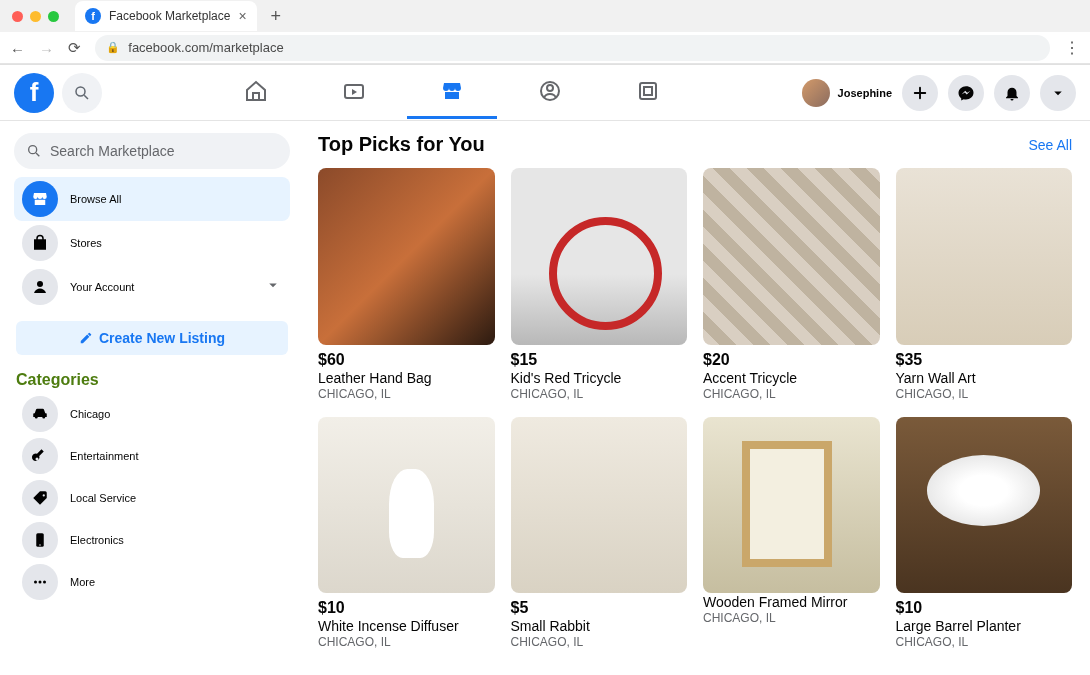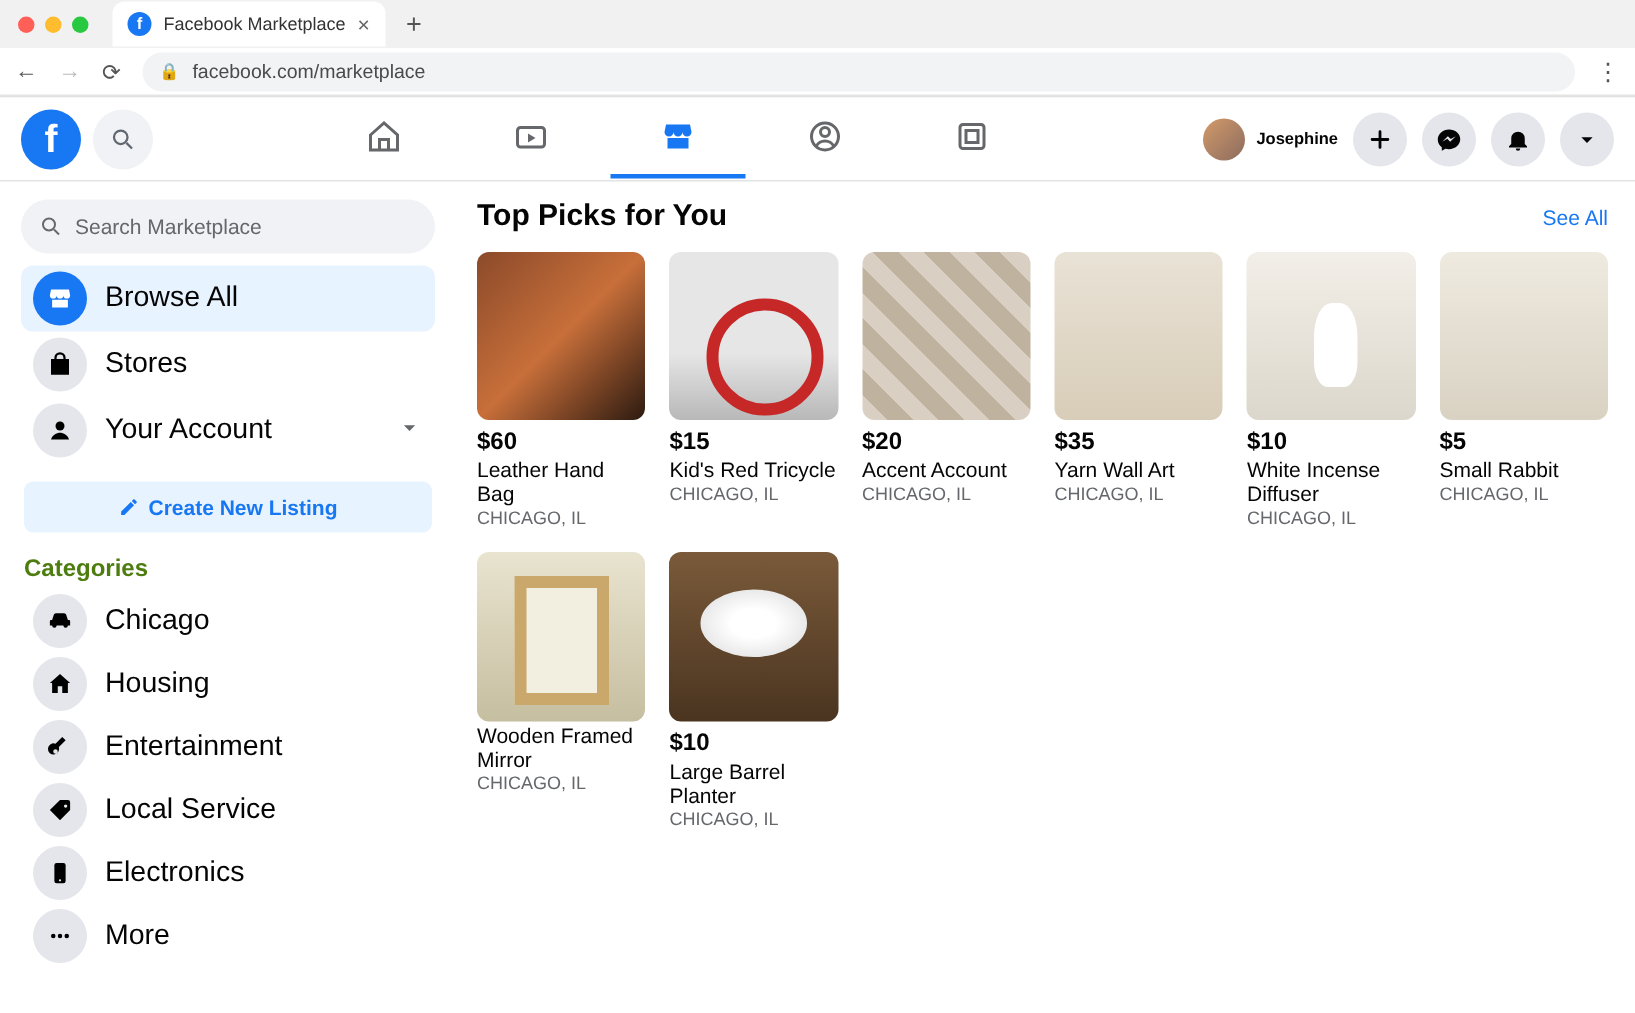--- a/index.html
+++ b/index.html
@@ -39,31 +39,31 @@
 
 
 .app { display:flex; height: calc(675px - 64px - 56px); }
 .sidebar { width:300px; padding:12px 10px 0 14px; overflow:auto; }
 .side-title { font-size:24px; font-weight:700; color:#050505; margin:6px 2px 10px; }
 .side-search { background:#f0f2f5; border-radius:18px; height:36px; display:flex; align-items:center; padding:0 12px; gap:8px; color:#65676b; font-size:14px; margin-bottom:8px; }
 .side-item { display:flex; align-items:center; gap:12px; height:44px; border-radius:8px; padding:0 8px; cursor:pointer; }
 .side-item.active { background:#e7f3ff; }
 .side-icon { width:36px; height:36px; border-radius:50%; background:#e4e6eb; display:flex; align-items:center; justify-content:center; }
 .side-item.active .side-icon { background:#1877f2; color:#fff; }
-.side-label { font-size:19px; font-weight:500; color:#050505; }
+.side-label { font-size:11px; font-weight:500; color:#050505; }
 .side-item .chev { margin-left:auto; color:#65676b; }
 .create-btn { background:#e7f3ff; color:#1877f2; font-weight:600; font-size:14px; text-align:center; padding:9px; border-radius:6px; margin:12px 2px 16px; cursor:pointer; display:flex; align-items:center; justify-content:center; gap:6px; }
 .cat-head { font-size:16px; font-weight:600; color:#4d7c0f; margin:0 2px 4px; }
 .cat-item { display:flex; align-items:center; gap:12px; height:42px; border-radius:8px; padding:0 8px; cursor:pointer; }
 
 .main { flex:1; padding:12px 18px; overflow:auto; }
 .main-head { display:flex; align-items:center; justify-content:space-between; margin-bottom:12px; }
 .main-title { font-size:20px; font-weight:700; color:#050505; }
 .seeall { color:#1877f2; font-size:14px; font-weight:500; cursor:pointer; }
-.grid { display:grid; grid-template-columns: repeat(6, 1fr); gap:16px; }
+.grid { display:grid; grid-template-columns: repeat(4, 1fr); gap:16px; }
 .card { cursor:pointer; }
 .thumb { width:100%; aspect-ratio:1/1; border-radius:8px; background:#ddd; overflow:hidden; }
 .price { font-weight:700; font-size:16px; color:#050505; margin-top:6px; }
 .title { font-size:14px; color:#050505; margin-top:1px; }
 .loc { font-size:12px; color:#65676b; text-transform:uppercase; margin-top:1px; }
 
 
 .side-icon svg, .cat-item .side-icon svg { width:18px; height:18px; }
 
 
@@ -232,28 +232,20 @@
       <span class="side-icon">
           <svg viewBox="0 0 24 24">
             <path fill="currentColor" d="M5 11l1.5-4.5A2 2 0 018.4 5h7.2a2 2 0 011.9 1.5L19 11h1a1 1 0 011 1v4h-2a2 2 0 11-4 0H9a2 2 0 11-4 0H3v-4a1 1 0 011-1h1z"></path>
           </svg>
         </span>
       <span class="side-label">Chicago</span>
     </div>
     <div class="cat-item">
       <span class="side-icon">
           <svg viewBox="0 0 24 24">
-            <path fill="currentColor" d="M12 3l9 8h-2v9h-5v-6H10v6H5v-9H3z"></path>
-          </svg>
-        </span>
-      <span class="side-label">Housing</span>
-    </div>
-    <div class="cat-item">
-      <span class="side-icon">
-          <svg viewBox="0 0 24 24">
             <path fill="currentColor" d="M14 3l3 3-6 6a5 5 0 11-3-3l6-6zM8 14a2 2 0 100 4 2 2 0 000-4z"></path>
           </svg>
         </span>
       <span class="side-label">Entertainment</span>
     </div>
     <div class="cat-item">
       <span class="side-icon">
           <svg viewBox="0 0 24 24">
             <path fill="currentColor" d="M21 12l-9 9-9-9 9-9h7a2 2 0 012 2v7zm-4-5a1.5 1.5 0 100 3 1.5 1.5 0 000-3z"></path>
           </svg>
@@ -296,21 +288,21 @@
       </div>
       <div class="card">
         <div class="thumb th1"></div>
         <div class="price">$15</div>
         <div class="title">Kid's Red Tricycle</div>
         <div class="loc">Chicago, IL</div>
       </div>
       <div class="card">
         <div class="thumb th2"></div>
         <div class="price">$20</div>
-        <div class="title">Accent Account</div>
+        <div class="title">Accent Tricycle</div>
         <div class="loc">Chicago, IL</div>
       </div>
       <div class="card">
         <div class="thumb th3"></div>
         <div class="price">$35</div>
         <div class="title">Yarn Wall Art</div>
         <div class="loc">Chicago, IL</div>
       </div>
       <div class="card">
         <div class="thumb th4"></div>

